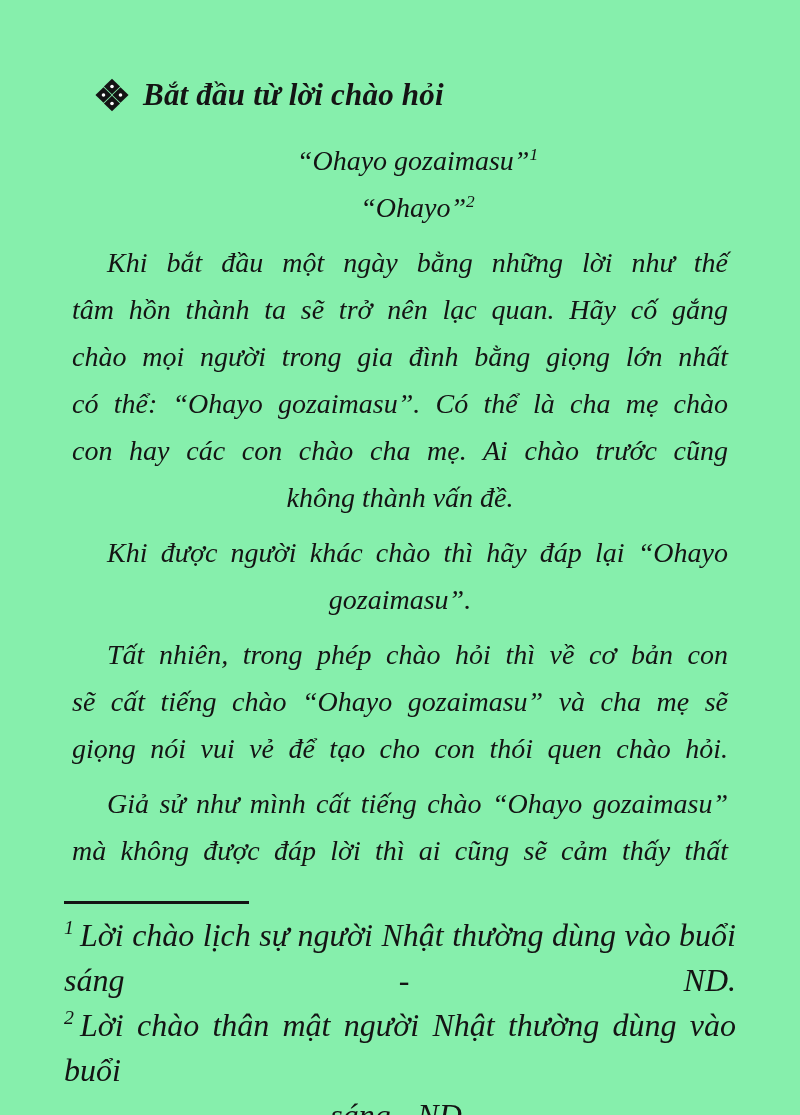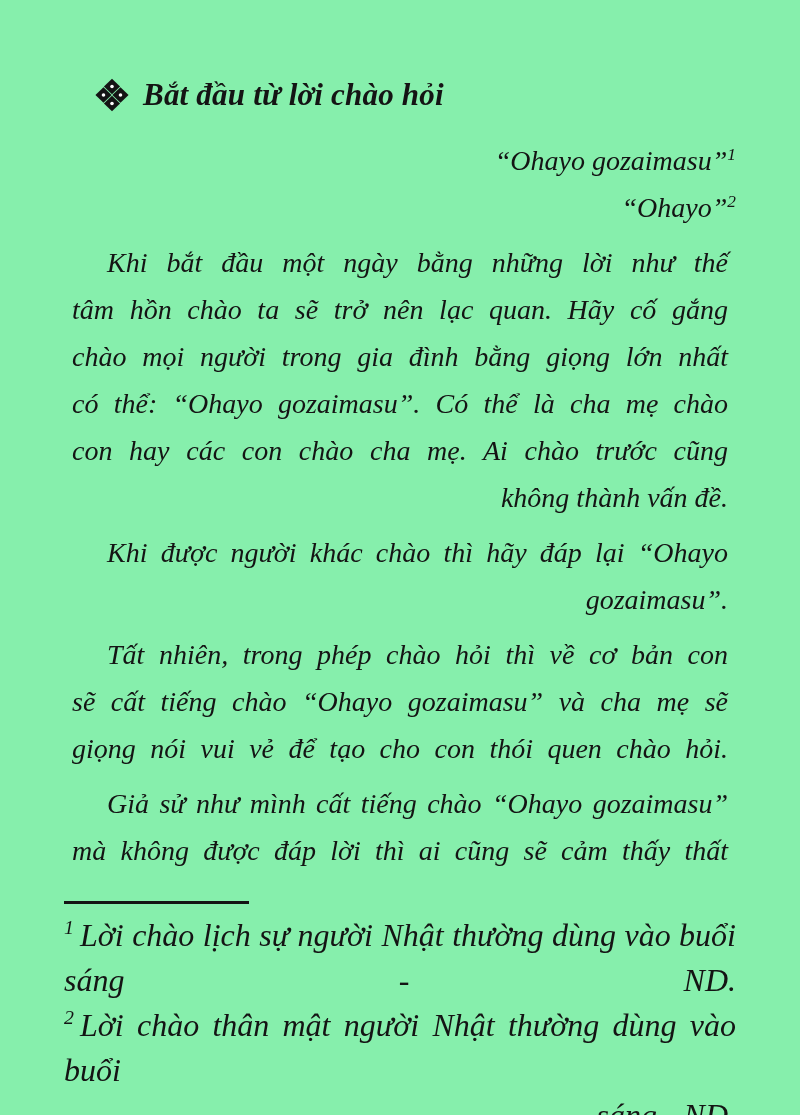--- a/index.html
+++ b/index.html
@@ -34,21 +34,21 @@
     letter-spacing: 0.2px;
   }
   .heading .ornament { flex: 0 0 auto; display: inline-flex; }
 
   
   .body-text {
     font-size: 28px;
     line-height: 47px;
   }
   .para { margin: 8px; }
-  .line { text-align: right; }
+  .line { text-align: center; }
   .line.fill {
     text-align: justify;
     text-align-last: justify;
   }
   .line.indent { text-indent: 35px; }
 
   sup.fn-ref {
     font-size: 0.62em;
     vertical-align: super;
     line-height: 0;
@@ -102,21 +102,21 @@
     </h1>
 
     <div class="body-text">
 
       <div class="line indent"><span>“Ohayo gozaimasu”</span><sup class="fn-ref">1</sup></div>
 
       <div class="line indent"><span>“Ohayo”</span><sup class="fn-ref">2</sup></div>
 
       <div class="para">
         <div class="line indent fill">Khi bắt đầu một ngày bằng những lời như thế</div>
-        <div class="line fill">tâm hồn chào ta sẽ trở nên lạc quan. Hãy cố gắng</div>
+        <div class="line fill">tâm hồn thành ta sẽ trở nên lạc quan. Hãy cố gắng</div>
         <div class="line fill">chào mọi người trong gia đình bằng giọng lớn nhất</div>
         <div class="line fill">có thể: “Ohayo gozaimasu”. Có thể là cha mẹ chào</div>
         <div class="line fill">con hay các con chào cha mẹ. Ai chào trước cũng</div>
         <div class="line">không thành vấn đề.</div>
       </div>
 
       <div class="para">
         <div class="line indent fill">Khi được người khác chào thì hãy đáp lại “Ohayo</div>
         <div class="line">gozaimasu”.</div>
       </div>

